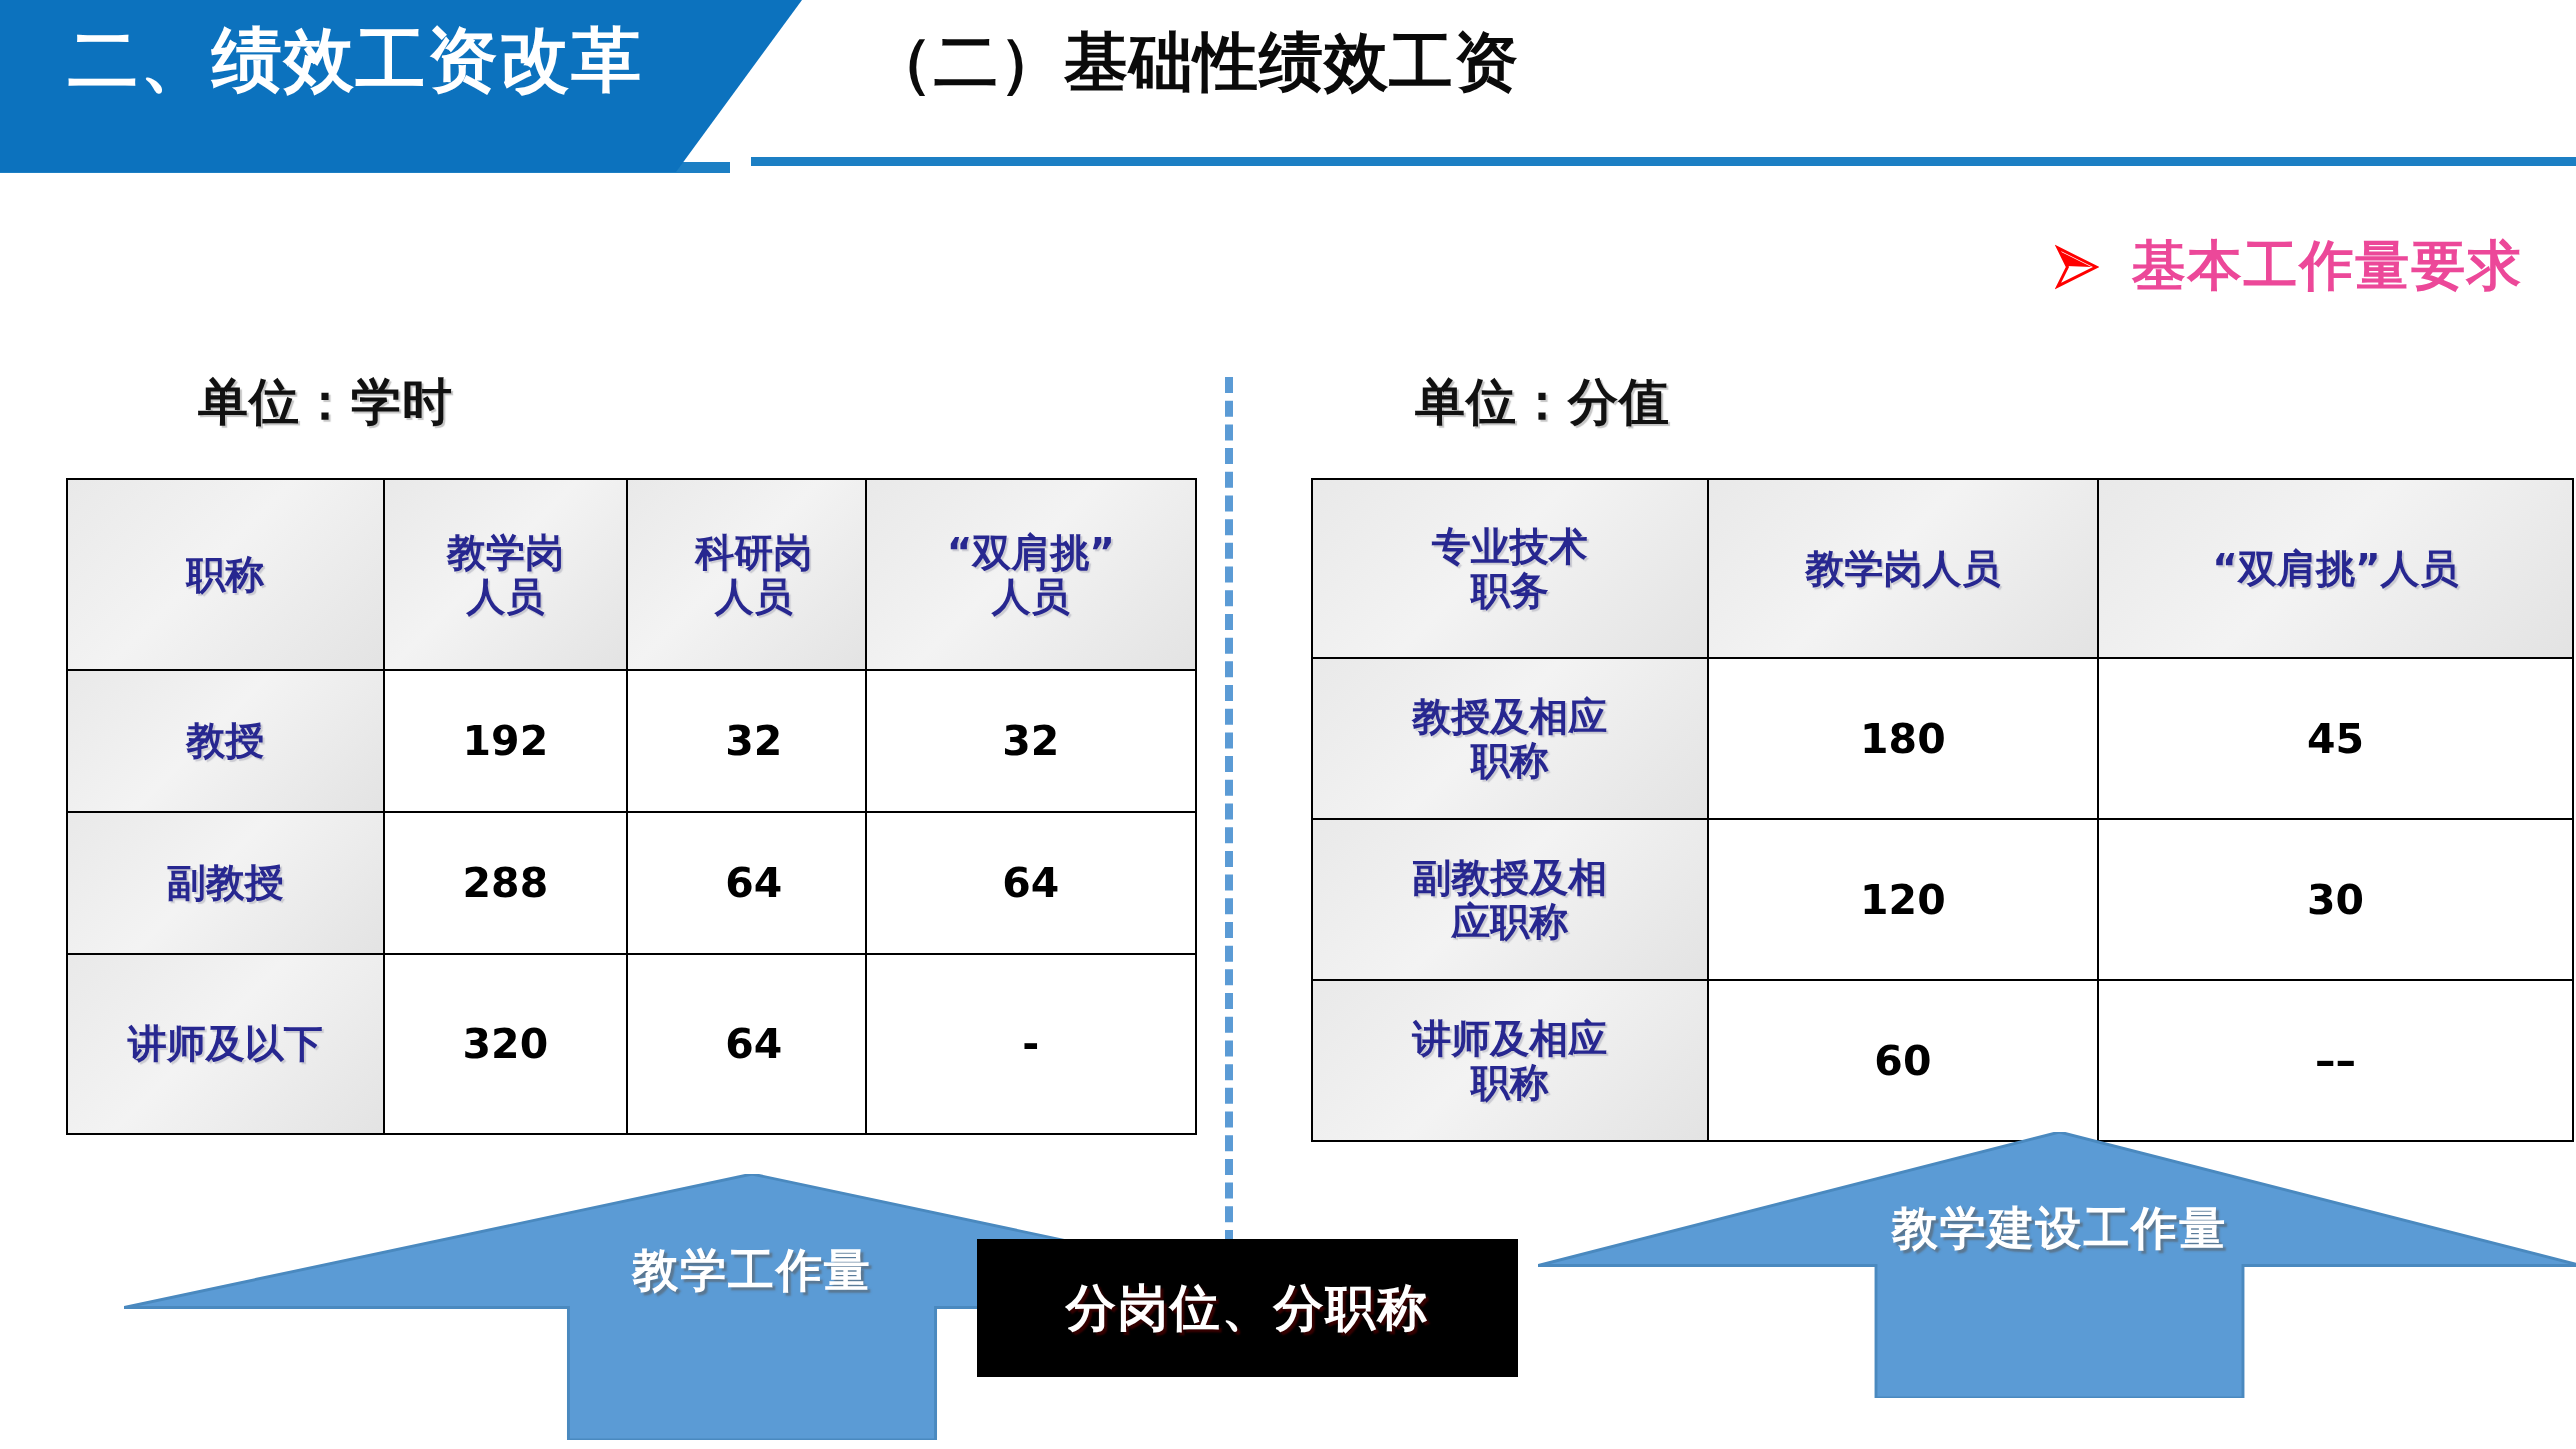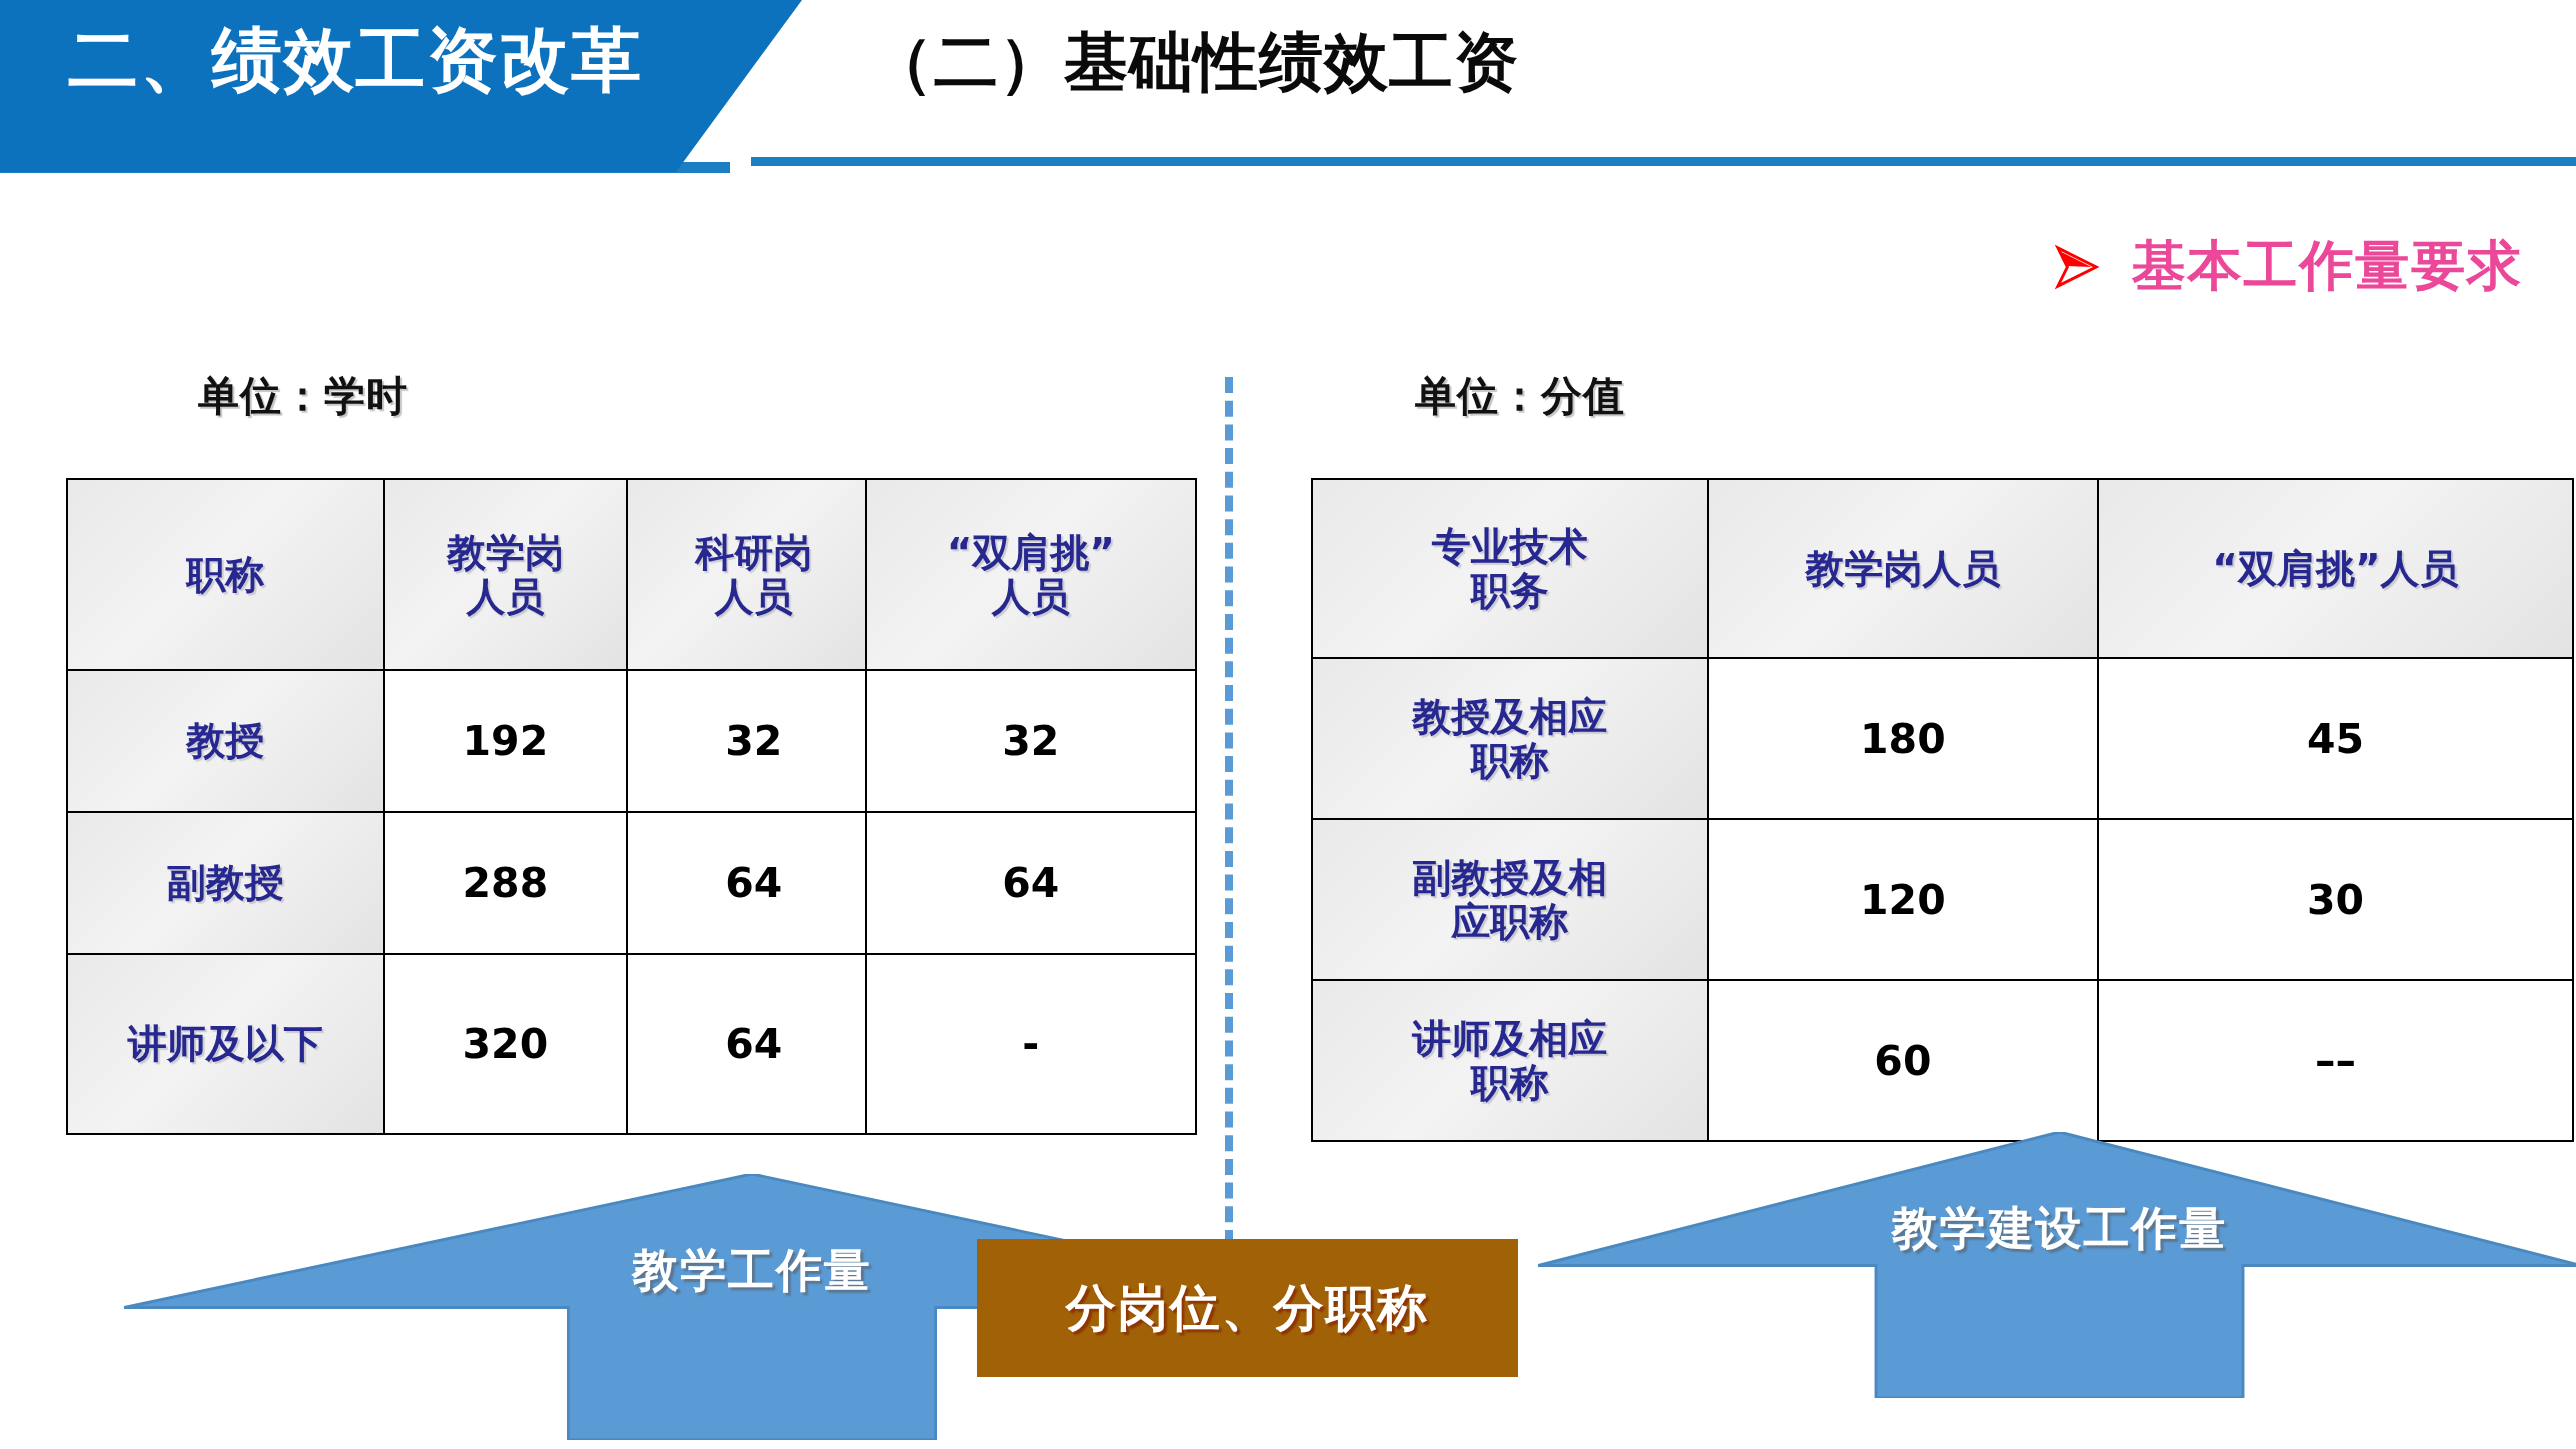--- a/index.html
+++ b/index.html
@@ -87,21 +87,21 @@
   .red-heading .label {
     font-size: 54px;
     font-weight: bold;
     color: #ec4899;
     letter-spacing: 1.9px;
   }
 
   
   .unit-label {
     position: absolute;
-    font-size: 41px;
+    font-size: 50px;
     font-weight: bold;
     color: #111111;
     letter-spacing: 1px;
     text-shadow: 1.9px 1.9px 1px rgba(150,150,150,0.55);
     white-space: nowrap;
   }
   .unit-label.left  { left: 198px;  top: 369px; }
   .unit-label.right { left: 1415px; top: 369px; }
 
   
@@ -187,21 +187,21 @@
   .up-arrow.right-arrow { left: 1538px; top: 1132px; width: 1043px; height: 266px; }
   .up-arrow.right-arrow .arrow-label { top: 66px; }
 
   
   .red-box {
     position: absolute;
     left: 977px;
     top: 1239px;
     width: 541px;
     height: 138px;
-    background: #a16207;
+    background: #000000;
     display: flex;
     align-items: center;
     justify-content: center;
     z-index: 5;
   }
   .red-box .label {
     font-size: 50px;
     font-weight: bold;
     color: #ffffff;
     letter-spacing: 1.9px;

